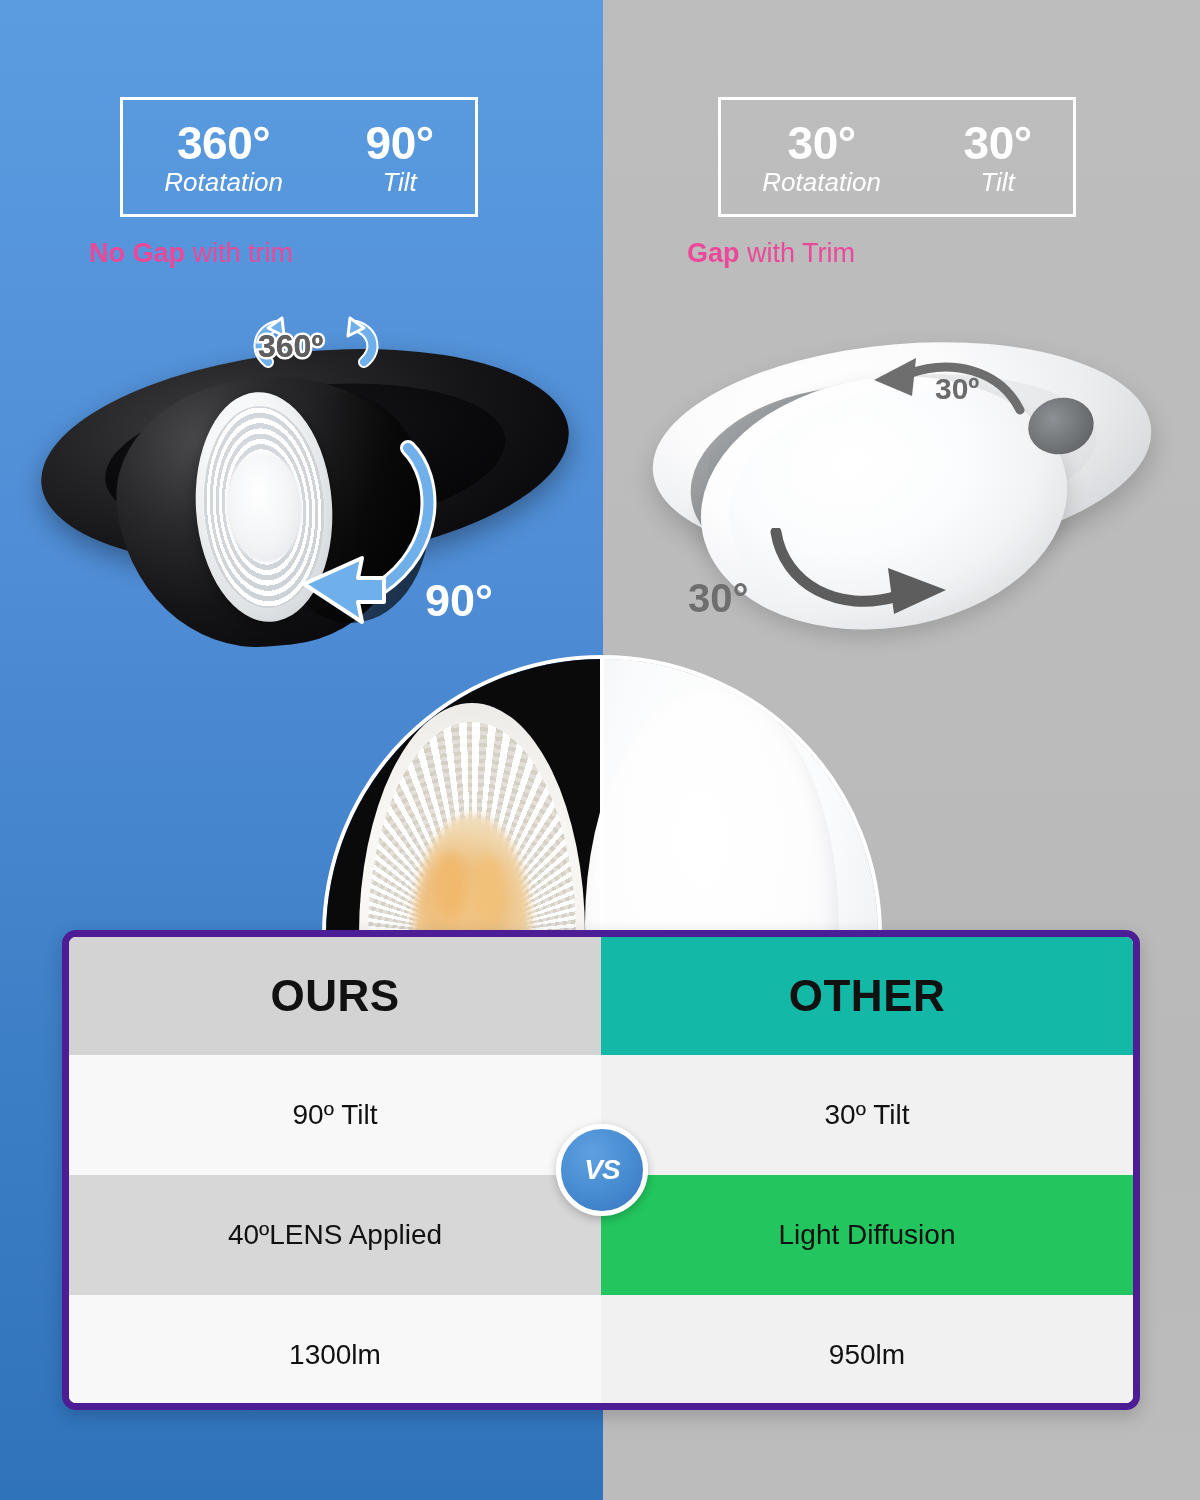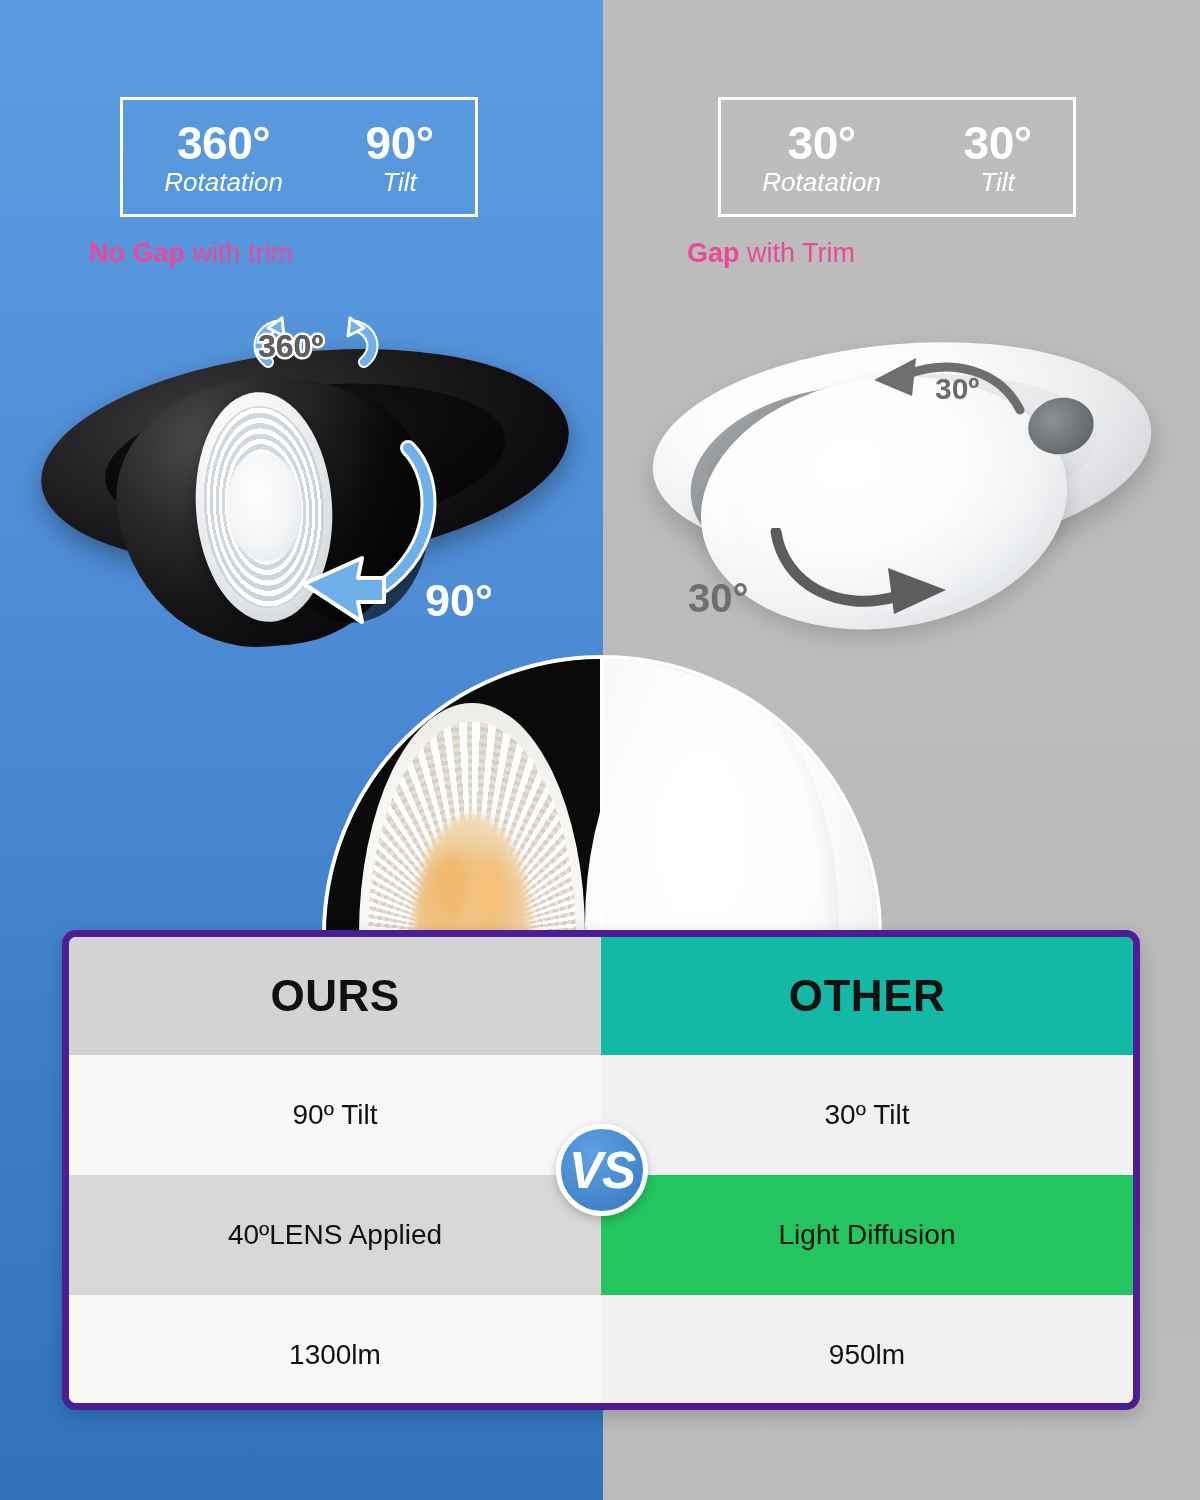--- a/index.html
+++ b/index.html
@@ -245,21 +245,21 @@
   .row-even .left-cell  { background:#d7d7d7;text-align:center; }
   .row-even .right-cell { background:#22c55e; }
 
   
   .vs-badge {
     position:absolute; left:556px; top:1124px;
     width:92px; height:92px; border-radius:50%;
     background:radial-gradient(circle at 38% 30%, #5fa0e0 0%, #4a8fd4 45%, #3576c0 100%);
     border:5px solid #ffffff;
     display:flex; align-items:center; justify-content:center;
-    color:#ffffff; font-size:51px; font-weight:bold; font-style:italic;
+    color:#ffffff; font-size:28px; font-weight:bold; font-style:italic;
     letter-spacing:-1px;
     box-shadow:0 3px 10px rgba(0,0,0,.22);
     z-index:12;
   }
 </style>
 </head>
 <body>
 
 <div id="stage">
 

